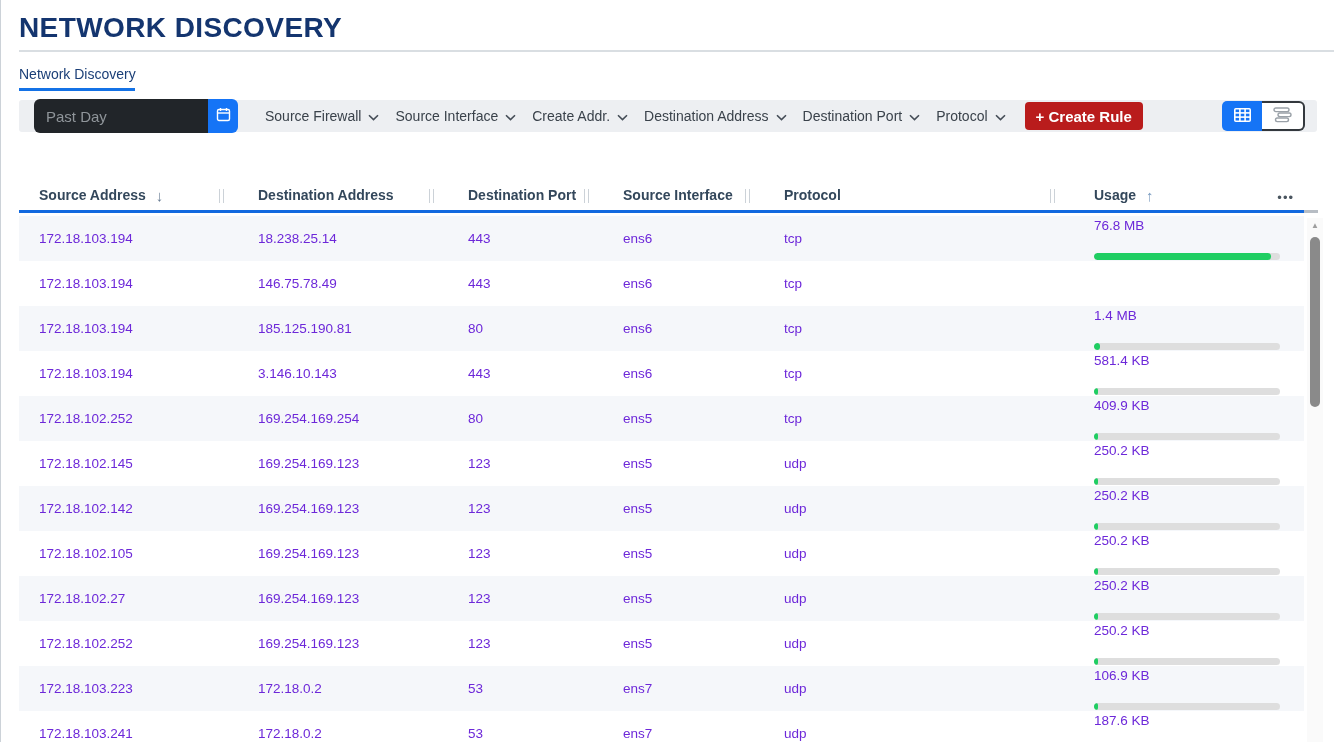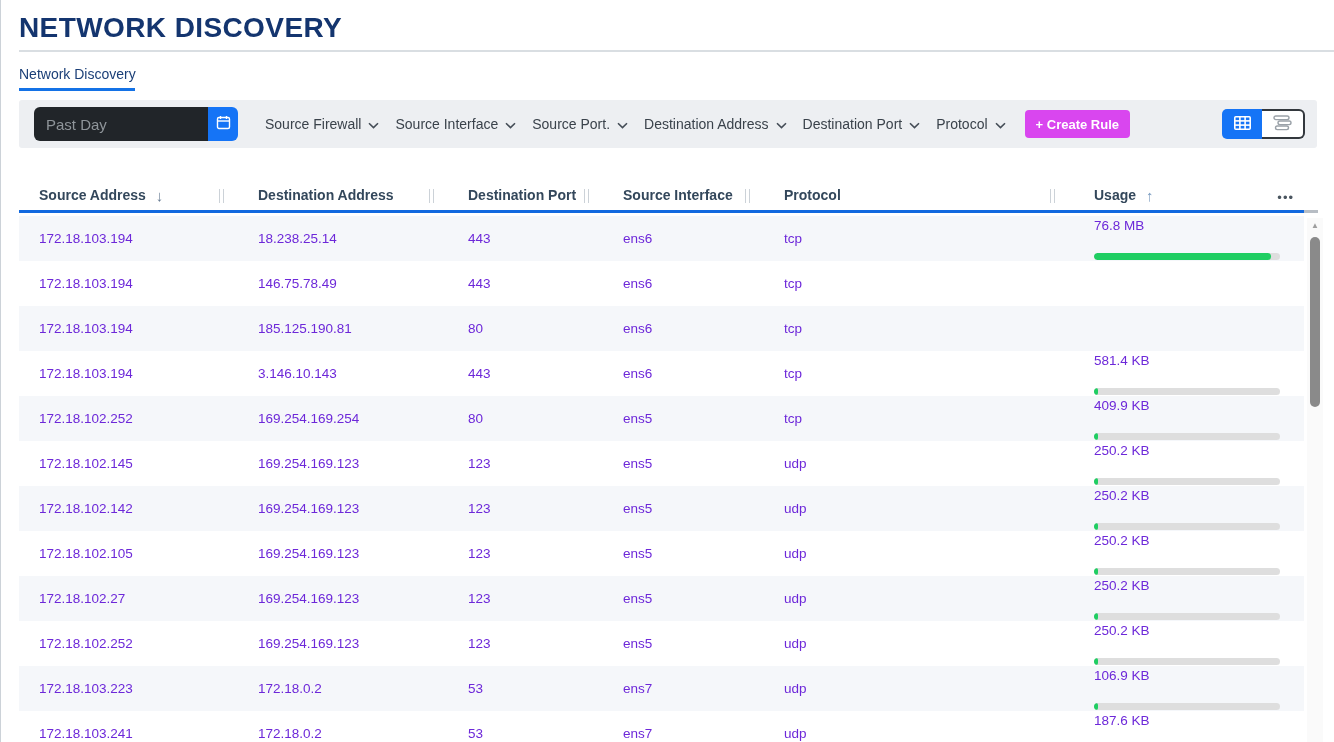--- a/index.html
+++ b/index.html
@@ -9,33 +9,33 @@
     font-family:"Liberation Sans", sans-serif;
     border-left:1px solid #ccd2d8;
   }
   
   .page-title{ position:absolute; left:18px; top:12px; font-size:28px; font-weight:800;
     color:#14356f; letter-spacing:.4px; }
   .title-rule{ position:absolute; left:18px; top:50px; width:1316px; height:2px; background:#d9dee2; }
   .tab{ position:absolute; left:18px; top:66px; font-size:14px; color:#1b3f77; cursor:pointer; }
   .tab-underline{ position:absolute; left:18px; top:88px; width:116px; height:3px; background:#1472e6; }
   
-  .toolbar{ position:absolute; left:18px; top:100px; width:1298px; height:48px;
+  .toolbar{ position:absolute; left:18px; top:100px; width:1298px; height:32px;
     background:#edeff2; border-radius:3px; display:flex; align-items:center; }
   .date-wrap{ display:flex; margin-left:15px; }
   .date-input{ width:174px; height:34px; background:#212529; border:none; outline:none;
     border-radius:6px 0 0 6px; color:#e4e6e8; font-size:15px; padding-left:12px;
     font-family:"Liberation Sans", sans-serif; }
   .date-input::placeholder{ color:#8f959a; }
   .cal-btn{ width:30px; height:34px; background:#1574f6; border:none; border-radius:0 6px 6px 0;
     display:flex; align-items:center; justify-content:center; cursor:pointer; }
   .filters{ display:flex; margin-left:27px; gap:16px; align-items:center; }
   .filter{ font-size:14px; color:#3a424b; display:flex; align-items:center; gap:7px; cursor:pointer; white-space:nowrap; }
-  .create-btn{ margin-left:19px; height:28px; background:#d946ef; color:#fff; border:none;
-    border-radius:4px; font-size:13px; font-weight:700; padding:4px 11px; cursor:pointer;
+  .create-btn{ margin-left:19px; height:28px; background:#b91c1c; color:#fff; border:none;
+    border-radius:4px; font-size:15px; font-weight:700; padding:4px 11px; cursor:pointer;
     font-family:"Liberation Sans", sans-serif; }
   .toggle{ display:flex; margin-left:auto; margin-right:12px; }
   .toggle-btn{ width:40px; height:30px; display:flex; align-items:center; justify-content:center;
     border:none; cursor:pointer; }
   .toggle-btn.active{ background:#1574f6; border-radius:5px 0 0 5px; }
   .toggle-btn.inactive{ background:#fff; border:2px solid #33383d; border-left:none;
     border-radius:0 6px 6px 0; width:43px; }
   
   .thead{ position:absolute; left:18px; top:180px; width:1285px; height:33px;
     display:grid; grid-template-columns:219px 210px 155px 161px 310px 230px;
@@ -95,21 +95,21 @@
             <path d="M1 1.2 L5.5 5.6 L10 1.2"></path>
           </svg></span>
     </div>
     <div class="filter">
       <span>Source Interface</span>
       <span><svg width="11" height="7" viewBox="0 0 11 7" fill="none" stroke="#454d57" stroke-width="1.6">
             <path d="M1 1.2 L5.5 5.6 L10 1.2"></path>
           </svg></span>
     </div>
     <div class="filter">
-      <span>Source Port.</span>
+      <span>Create Addr.</span>
       <span><svg width="11" height="7" viewBox="0 0 11 7" fill="none" stroke="#454d57" stroke-width="1.6">
             <path d="M1 1.2 L5.5 5.6 L10 1.2"></path>
           </svg></span>
     </div>
     <div class="filter">
       <span>Destination Address</span>
       <span><svg width="11" height="7" viewBox="0 0 11 7" fill="none" stroke="#454d57" stroke-width="1.6">
             <path d="M1 1.2 L5.5 5.6 L10 1.2"></path>
           </svg></span>
     </div>
@@ -206,20 +206,26 @@
     <div class="cell">ens6</div>
     <div class="cell">tcp</div>
   </div>
 
   <div class="row">
     <div class="cell">172.18.103.194</div>
     <div class="cell">185.125.190.81</div>
     <div class="cell">80</div>
     <div class="cell">ens6</div>
     <div class="cell">tcp</div>
+    <div class="usage-cell">
+      <span>1.4 MB</span>
+      <div class="ubar">
+          <div class="ufill" style="width: 3%;"></div>
+        </div>
+    </div>
   </div>
 
   <div class="row">
     <div class="cell">172.18.103.194</div>
     <div class="cell">3.146.10.143</div>
     <div class="cell">443</div>
     <div class="cell">ens6</div>
     <div class="cell">tcp</div>
     <div class="usage-cell">
       <span>581.4 KB</span>

